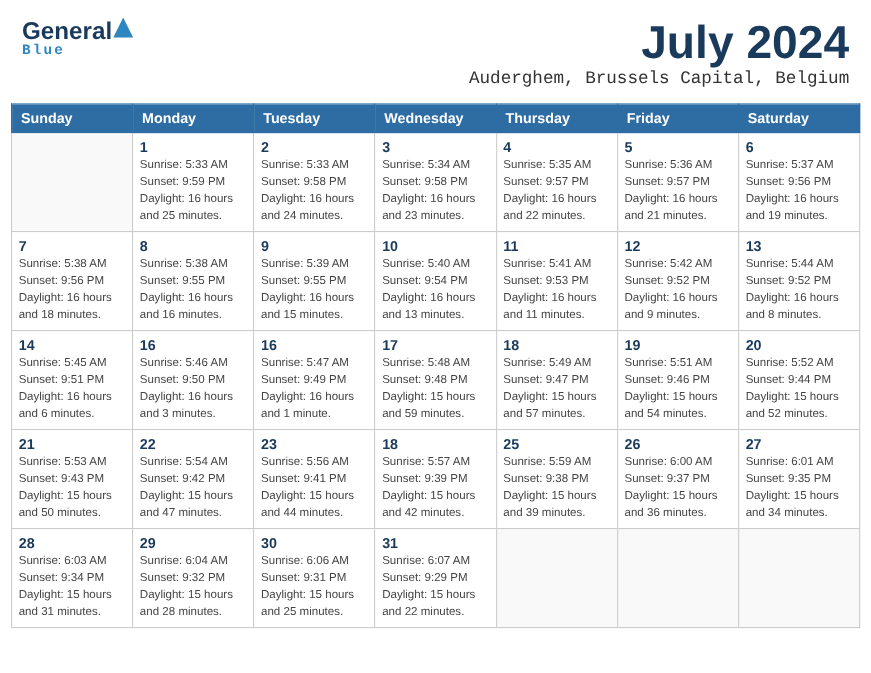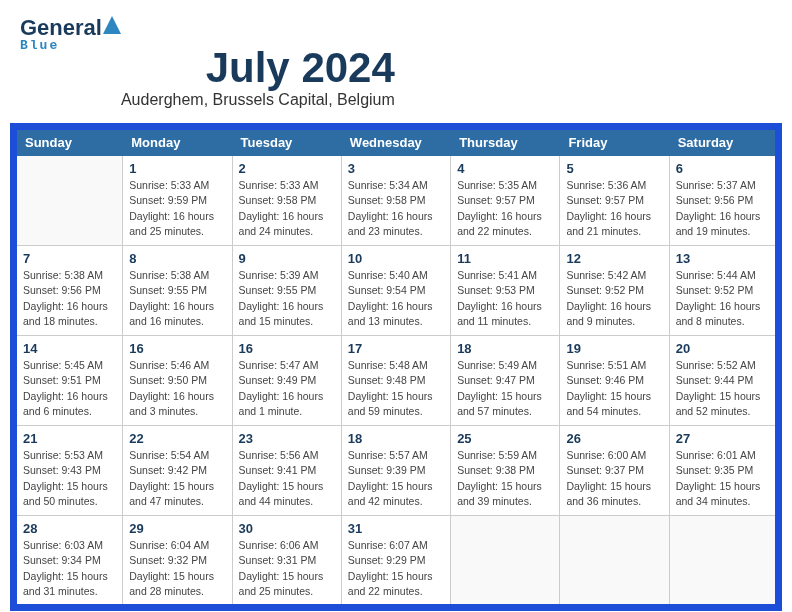--- a/index.html
+++ b/index.html
@@ -5,21 +5,21 @@
     * { box-sizing: border-box; margin: 0; padding: 0; }
     body {
       font-family: Arial, sans-serif;
       background: #fff;
       width: 792px;
       min-height: 612px;
       padding: 10px;
     }
     .header {
       display: flex;
-      justify-content: flex-start;
+      justify-content: space-between;
       align-items: flex-start;
       margin-bottom: 8px;
       padding: 6px 10px;
     }
     .logo {
       display: flex;
       flex-direction: column;
       align-items: flex-start;
     }
     .logo-text {
@@ -31,37 +31,37 @@
     .logo-underline {
       color: #2e86c1;
       font-size: 13px;
       letter-spacing: 2px;
       font-weight: bold;
       margin-top: -2px;
       font-family: Liberation Mono, monospace;
     }
     .title-block {
       text-align: right;
-      margin-top: 29px;
     }
     .month-title {
       font-size: 42px;
       font-weight: bold;
       color: #1a3a5c;
       line-height: 1.1;
     }
     .location-title {
       font-size: 16px;
       color: #333;
       font-weight: normal;
+      font-family: Liberation Mono, monospace;
     }
     .calendar {
       width: 100%;
       border-collapse: collapse;
-      border: 7px solid #1d4ed8;
+      border: 1px solid #1d4ed8;
     }
     .calendar th {
       background-color: #2e6da4;
       color: white;
       text-align: left;
       padding: 5px 8px;
       font-size: 13px;
       font-weight: bold;
       border: 1px solid #2e6da4;
     }

